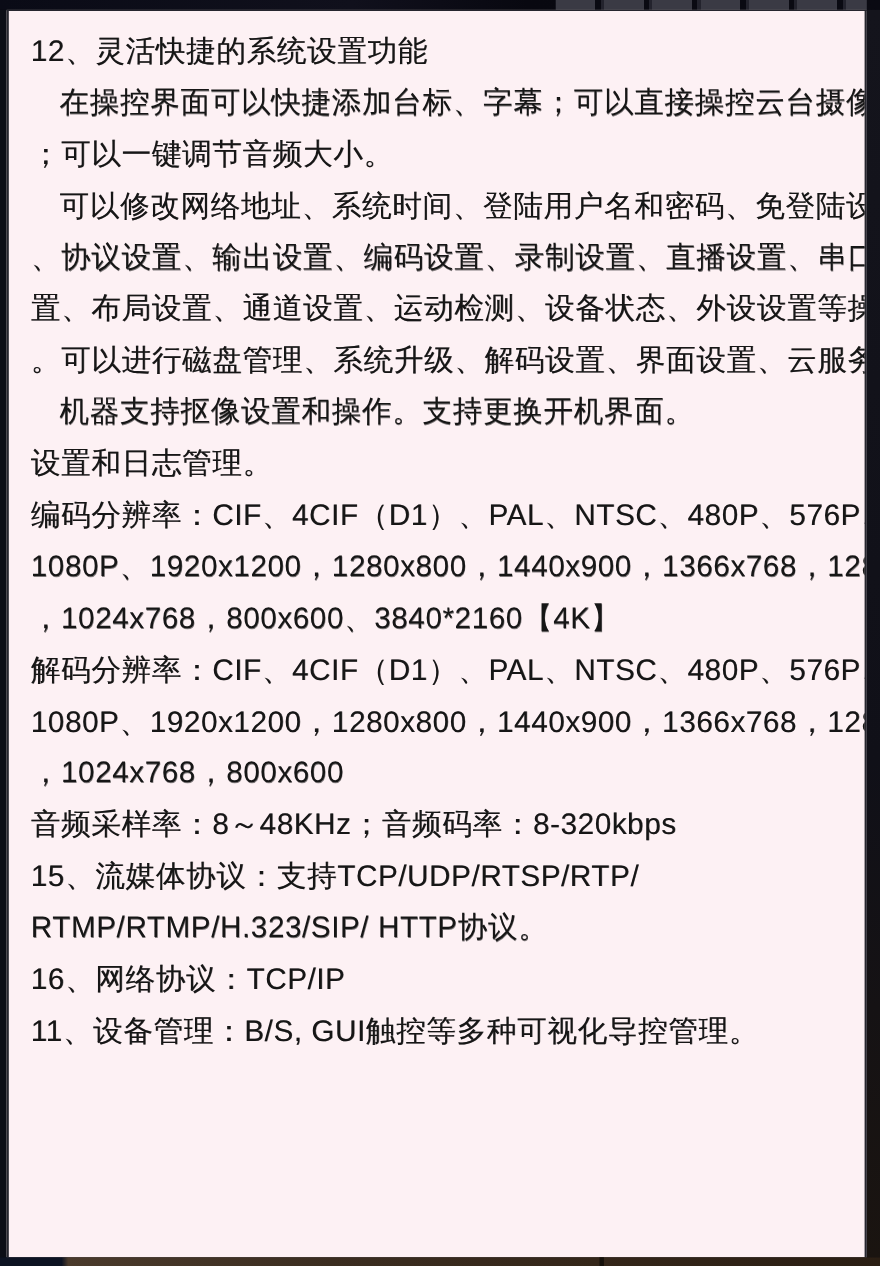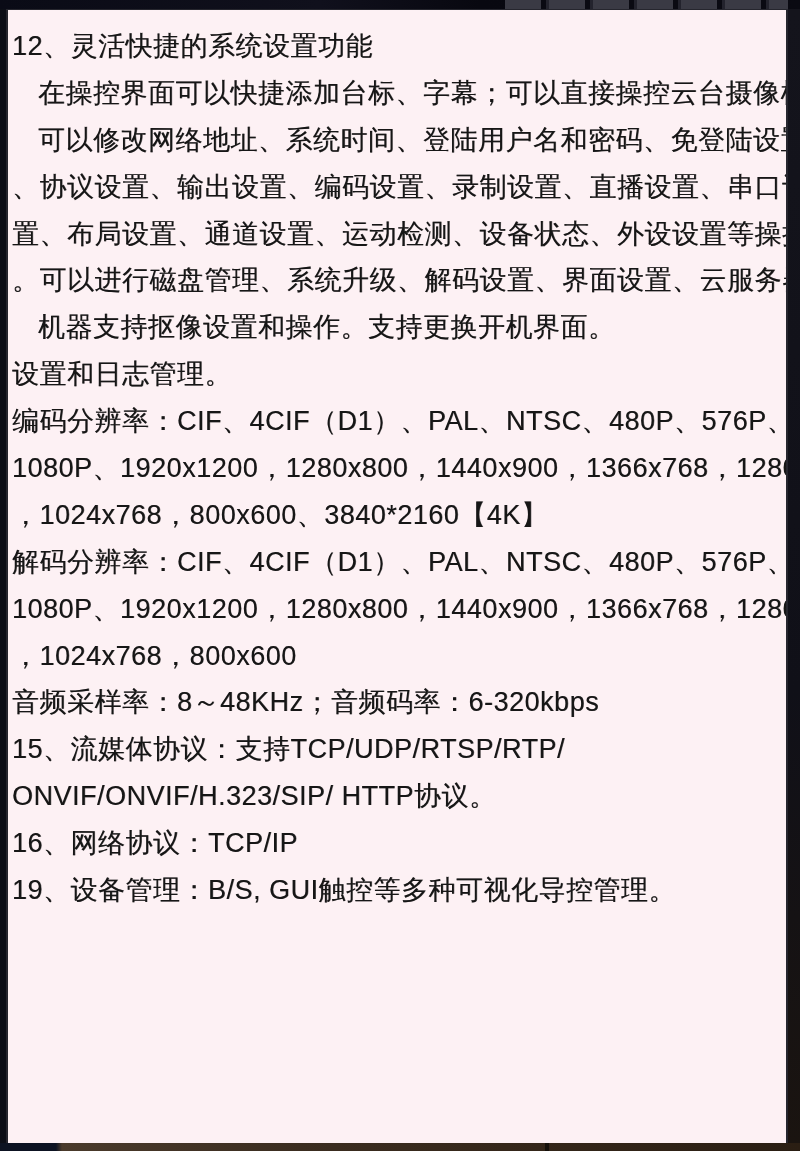--- a/index.html
+++ b/index.html
@@ -69,21 +69,21 @@
     border-left: 2px solid #26262e;
     border-right: 2px solid #26262e;
     border-top: 1px solid #26262e;
     box-sizing: border-box;
     overflow: hidden;
   }
   .doc-body {
     position: absolute;
     left: 0; top: 0;
     width: 100%;
-    padding: 13px 0 0 4px;
+    padding: 13px 0 0 20px;
     box-sizing: border-box;
   }
   .line {
     height: 46.9px;
     line-height: 46.9px;
     white-space: nowrap;
     overflow: hidden;
     font-size: 27px;
     font-weight: 500;
     letter-spacing: 0.5px;
@@ -103,36 +103,37 @@
     <div class="top-keys"></div>
   </div>
 
   <div class="left-strip"></div>
   <div class="right-strip"></div>
 
   <div class="panel">
     <div class="doc-body">
         <div class="line">12、灵活快捷的系统设置功能</div>
         <div class="line indent">在操控界面可以快捷添加台标、字幕；可以直接操控云台摄像机</div>
+        <div class="line">；可以一键调节音频大小。</div>
         <div class="line indent">可以修改网络地址、系统时间、登陆用户名和密码、免登陆设置</div>
         <div class="line">、协议设置、输出设置、编码设置、录制设置、直播设置、串口设</div>
         <div class="line">置、布局设置、通道设置、运动检测、设备状态、外设设置等操控</div>
         <div class="line">。可以进行磁盘管理、系统升级、解码设置、界面设置、云服务器</div>
         <div class="line indent">机器支持抠像设置和操作。支持更换开机界面。</div>
         <div class="line">设置和日志管理。</div>
         <div class="line">编码分辨率：CIF、4CIF（D1）、PAL、NTSC、480P、576P、720P、</div>
         <div class="line">1080P、1920x1200，1280x800，1440x900，1366x768，1280x1024</div>
         <div class="line">，1024x768，800x600、3840*2160【4K】</div>
         <div class="line">解码分辨率：CIF、4CIF（D1）、PAL、NTSC、480P、576P、720P、</div>
         <div class="line">1080P、1920x1200，1280x800，1440x900，1366x768，1280x1024</div>
         <div class="line">，1024x768，800x600</div>
-        <div class="line">音频采样率：8～48KHz；音频码率：6-320kbps</div>
+        <div class="line">音频采样率：8～48KHz；音频码率：8-320kbps</div>
         <div class="line">15、流媒体协议：支持TCP/UDP/RTSP/RTP/</div>
-        <div class="line">ONVIF/ONVIF/H.323/SIP/ HTTP协议。</div>
+        <div class="line">RTMP/RTMP/H.323/SIP/ HTTP协议。</div>
         <div class="line">16、网络协议：TCP/IP</div>
-        <div class="line">19、设备管理：B/S, GUI触控等多种可视化导控管理。</div>
+        <div class="line">11、设备管理：B/S, GUI触控等多种可视化导控管理。</div>
       </div>
   </div>
 
   <div class="bottom-bar"></div>
   <div class="bottom-divider"></div>
 
 </div>
 
 </body></html>

